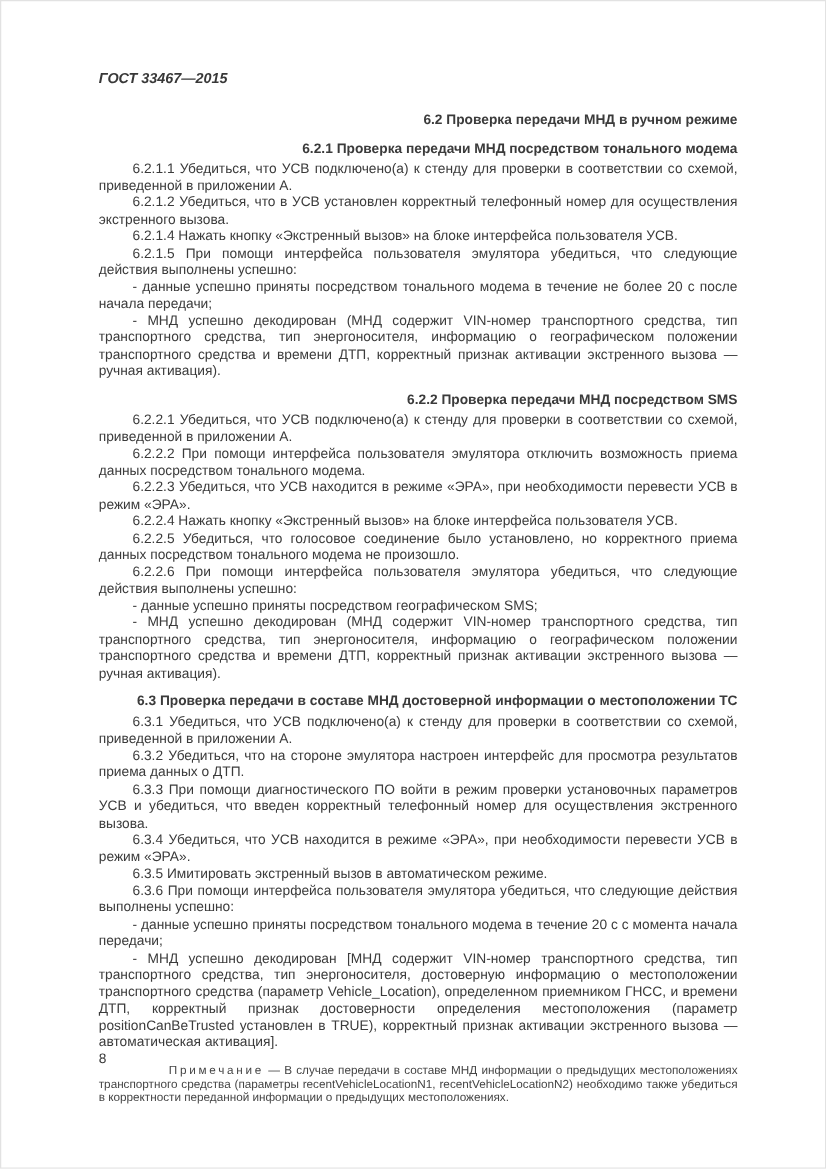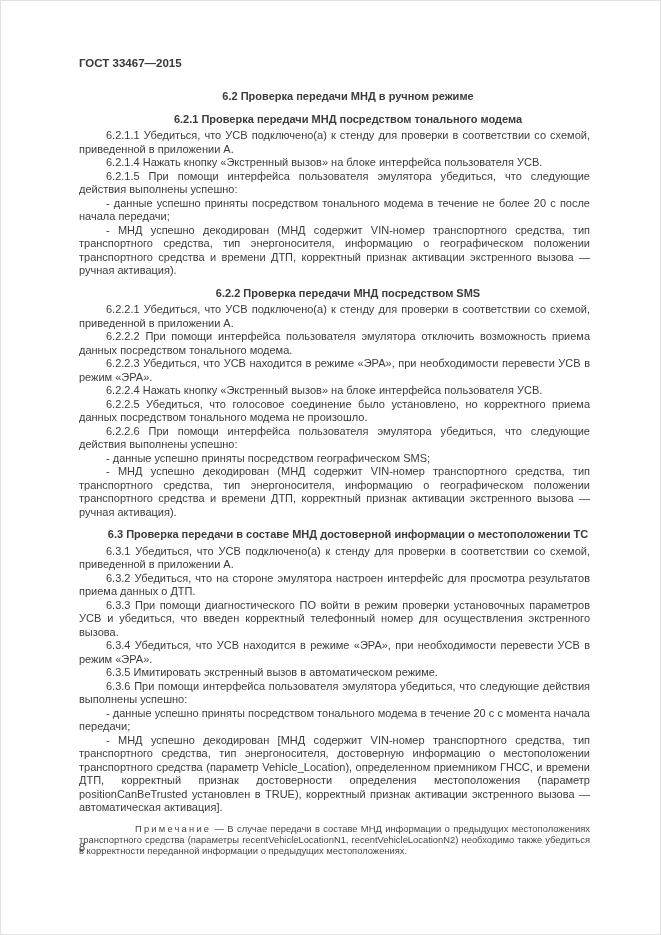--- a/index.html
+++ b/index.html
@@ -17,33 +17,34 @@
     border: 1px solid #e2e2e2;
     padding: 56px 70px 0 78px;
     color: #3b3b3b;
     overflow: hidden;
   }
   .doc-header {
     font-size: 11.5px;
     font-weight: bold;
     color: #383838;
     margin: 0 0 21px 0;
+    font-style: italic;
   }
   .content p {
     margin: 0;
     font-size: 11px;
     line-height: 13.5px;
     text-align: justify;
     text-indent: 27px;
     hyphens: auto;
     -webkit-hyphens: auto;
   }
   .content p.h2, .content p.h3 {
     font-weight: bold;
-    text-align: center;
+    text-align: right;
     margin: 9px 0 3px 0;
     hyphens: none;
   }
   .content p.note {
     font-size: 9.4px;
     line-height: 11.4px;
     text-indent: 20px;
     margin-top: 8px;
     color: #454545;
   }
@@ -62,20 +63,21 @@
 </head>
 <body>
 
 <div class="page">
   <div class="doc-header">ГОСТ 33467—2015</div>
 
   <div class="content">
     <p class="h2">6.2 Проверка передачи МНД в ручном режиме</p>
     <p class="h3">6.2.1 Проверка передачи МНД посредством тонального модема</p>
     <p class="body">6.2.1.1 Убедиться, что УСВ подключено(а) к стенду для проверки в соответствии со схемой, приведенной в приложении А.</p>
+    <p class="body">6.2.1.2 Убедиться, что в УСВ установлен корректный телефонный номер для осуществления экстренного вызова.</p>
     <p class="body">6.2.1.4 Нажать кнопку «Экстренный вызов» на блоке интерфейса пользователя УСВ.</p>
     <p class="body">6.2.1.5 При помощи интерфейса пользователя эмулятора убедиться, что следующие действия выполнены успешно:</p>
     <p class="body">- данные успешно приняты посредством тонального модема в течение не более 20 с после начала передачи;</p>
     <p class="body">- МНД успешно декодирован (МНД содержит VIN-номер транспортного средства, тип транспортного средства, тип энергоносителя, информацию о географическом положении транспортного средства и времени ДТП, корректный признак активации экстренного вызова — ручная активация).</p>
 
     <p class="h3">6.2.2 Проверка передачи МНД посредством SMS</p>
     <p class="body">6.2.2.1 Убедиться, что УСВ подключено(а) к стенду для проверки в соответствии со схемой, приведенной в приложении А.</p>
     <p class="body">6.2.2.2 При помощи интерфейса пользователя эмулятора отключить возможность приема данных посредством тонального модема.</p>
     <p class="body">6.2.2.3 Убедиться, что УСВ находится в режиме «ЭРА», при необходимости перевести УСВ в режим «ЭРА».</p>
     <p class="body">6.2.2.4 Нажать кнопку «Экстренный вызов» на блоке интерфейса пользователя УСВ.</p>

